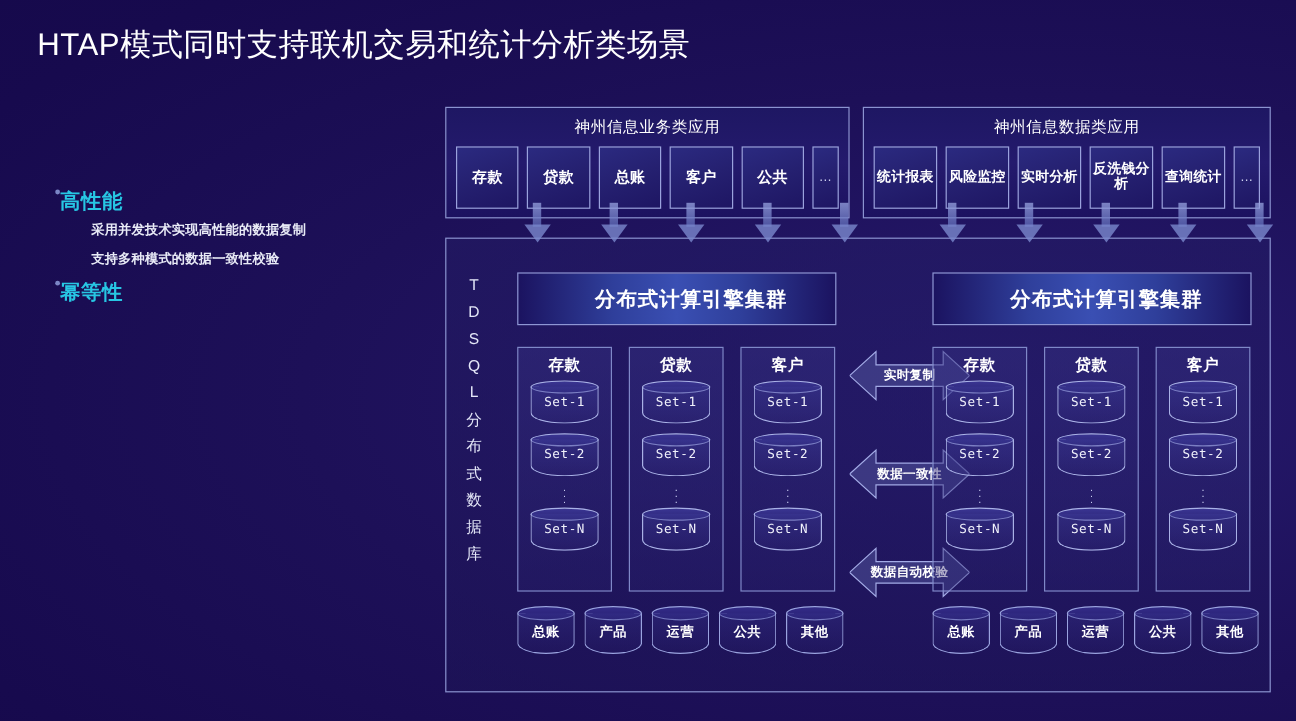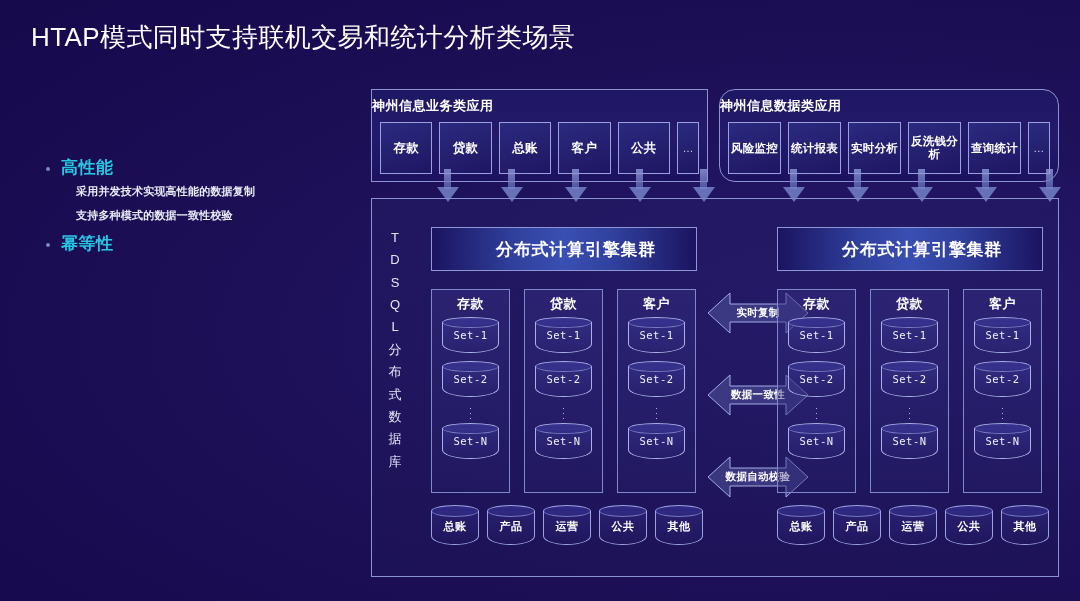--- a/index.html
+++ b/index.html
@@ -39,43 +39,43 @@
   }
   .banner-text{
     position:absolute; left:0; top:0; width:100%; height:100%;
     display:flex; align-items:center; justify-content:center;
     font-size:21px; font-weight:bold; color:#fff; letter-spacing:1px;
     padding-right:20px;
   }
 
   .bullets{ margin-top:16px; padding-left:46px; }
   .bullet-item{ margin-bottom:6px; }
-  .bullet-head{ display:flex; align-items:center; gap:11px; }
+  .bullet-head{ display:flex; }
   .bullet-dot{
     width:4px; height:4px; border-radius:50%;
     background:#7b86c6; flex:none; margin-top:2px;
   }
   .bullet-title{
     font-size:17px; font-weight:bold; color:#27c6e3; letter-spacing:.5px;
   }
   .bullet-desc{
     font-size:11px; color:#e8eaf6; margin-left:30px; margin-top:5px; margin-bottom:9px;
     letter-spacing:.2px; font-weight:bold;
   }
 
   
   .app-box{
     position:absolute; top:89px; height:93px;
     border:1px solid #8b93d0;
     background:linear-gradient(180deg,#1e1763 0%, #241a6d 50%, #1c1260 100%);
   }
   #app-box-business{ left:371px; width:337px; }
-  #app-box-data{ left:719px; width:340px;border-radius:16px; }
+  #app-box-data{ left:719px; width:340px; }
   .app-box-title{
-    text-align:left; color:#ffffff; font-size:13px; font-weight:bold;
+    text-align:center; color:#ffffff; font-size:13px; font-weight:normal;
     margin-top:7px; letter-spacing:.5px;
   }
   .app-chips{
     display:flex; gap:7px; padding:0 8px; margin-top:7px; height:52px;
     justify-content:flex-start;
   }
   .chip{
     flex:1 1 0; border:1px solid #9aa2dd;
     background:linear-gradient(160deg,#2b2a80 0%, #252070 50%, #1e1663 100%);
     display:flex; align-items:center; justify-content:center; text-align:center;
@@ -225,22 +225,22 @@
       <div class="chip">总账</div>
       <div class="chip">客户</div>
       <div class="chip">公共</div>
       <div class="chip chip-ellipsis">…</div>
     </div>
   </div>
 
   <div class="app-box" id="app-box-data">
     <div class="app-box-title">神州信息数据类应用</div>
     <div class="app-chips">
+      <div class="chip two-line">统计报表</div>
       <div class="chip two-line">风险监控</div>
-      <div class="chip two-line">统计报表</div>
       <div class="chip two-line">实时分析</div>
       <div class="chip two-line">反洗钱分析</div>
       <div class="chip two-line">查询统计</div>
       <div class="chip chip-ellipsis">…</div>
     </div>
   </div>
 
   <div class="tdsql-panel">
 
     <div class="tdsql-label">

